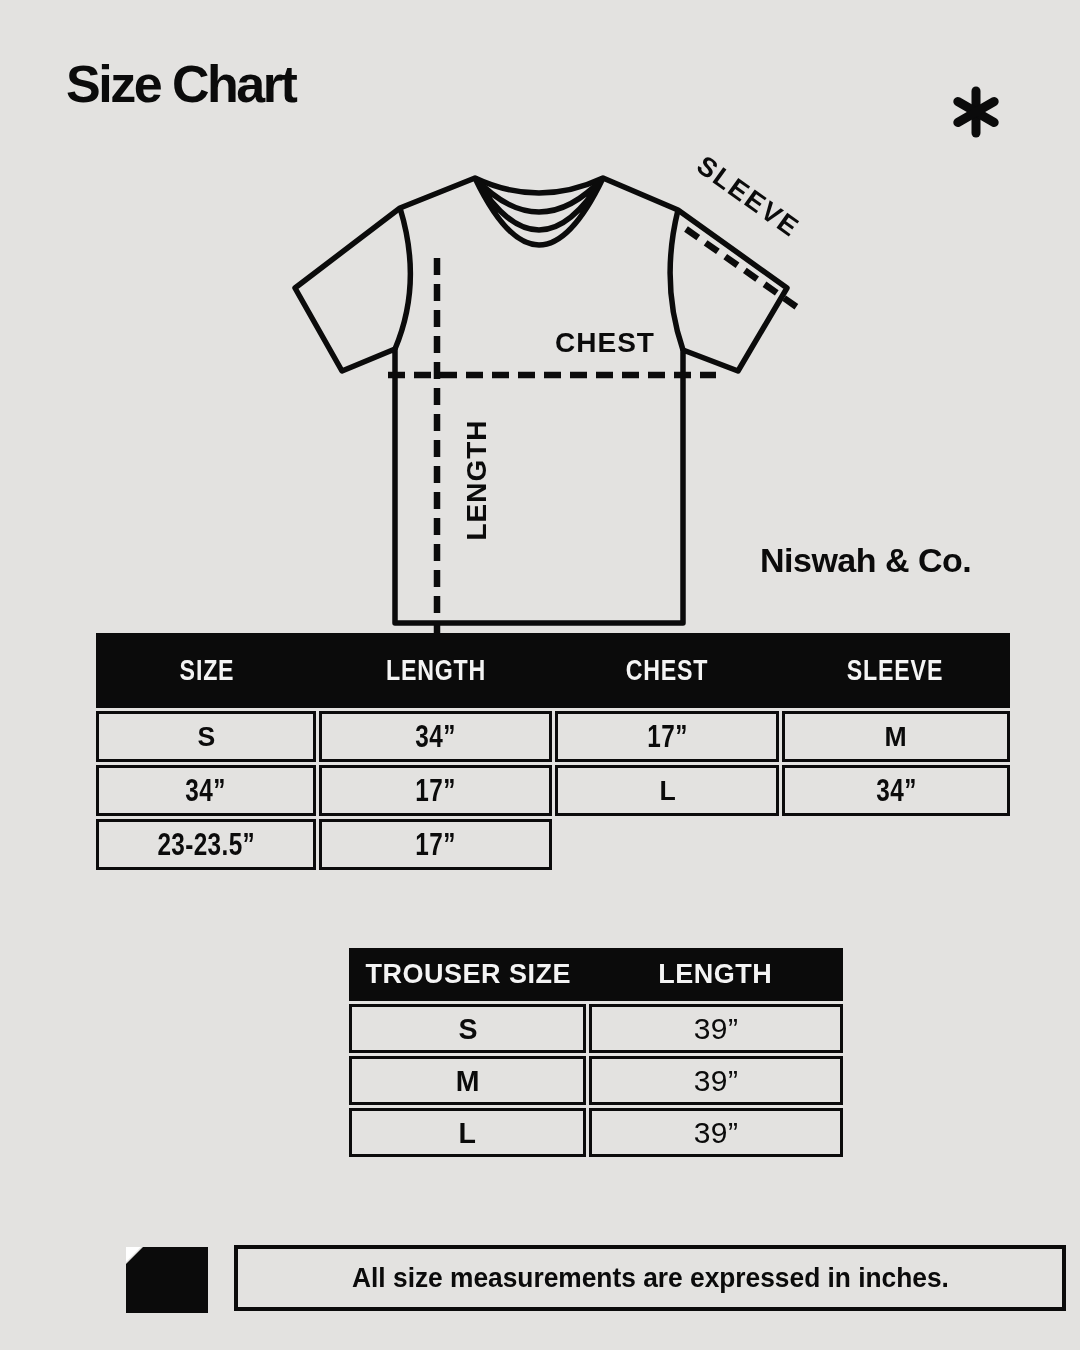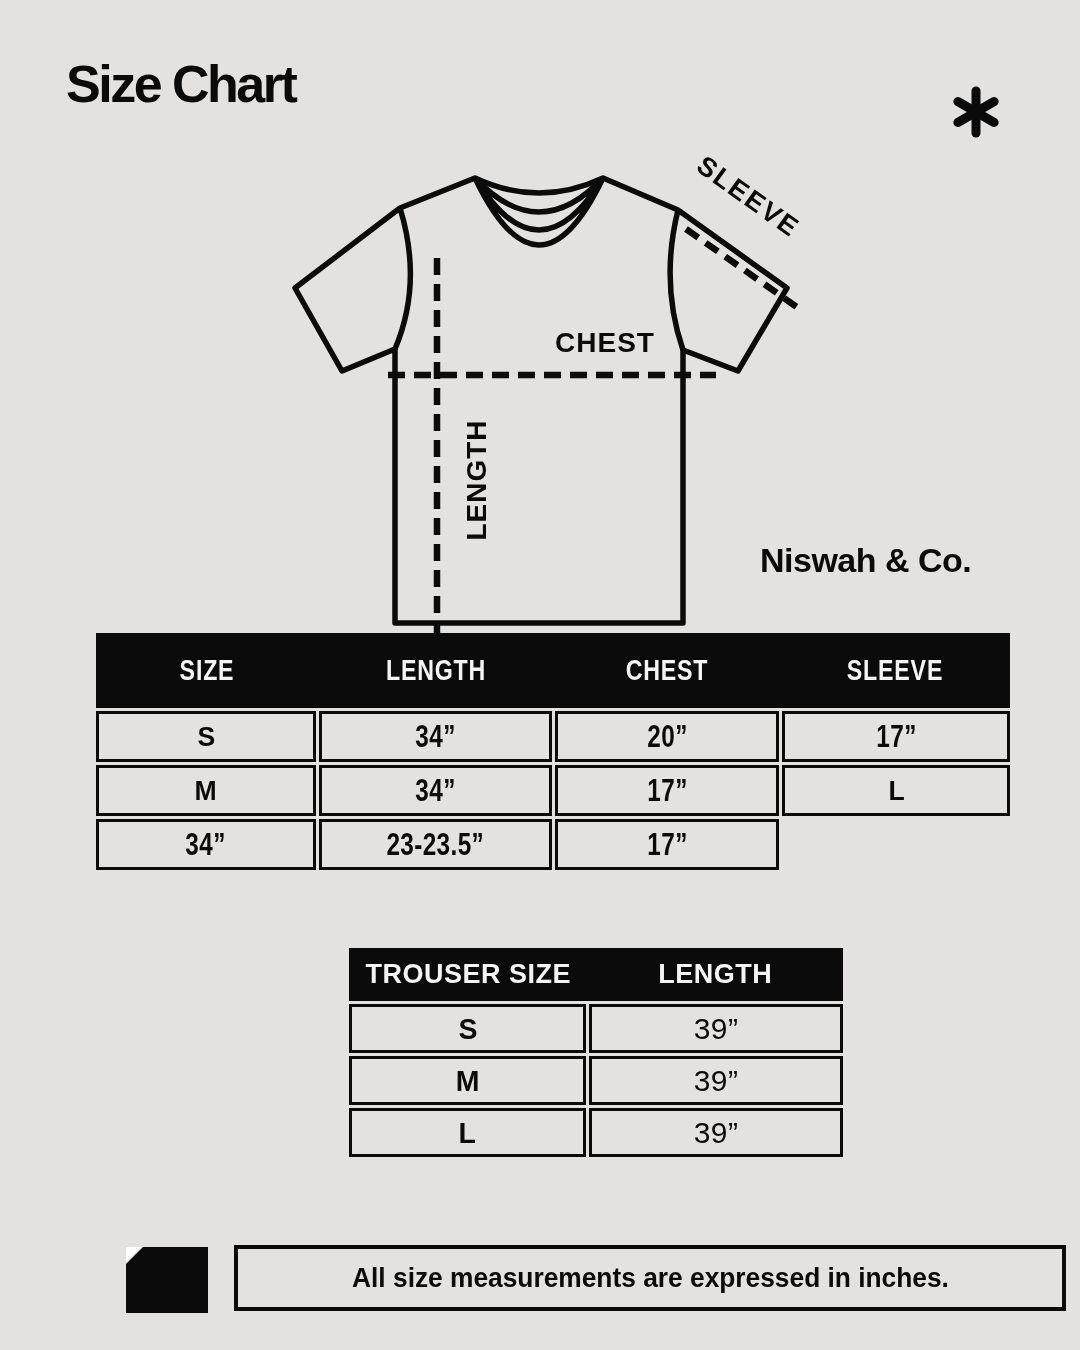--- a/index.html
+++ b/index.html
@@ -123,23 +123,20 @@
     <span>SLEEVE</span>
   </div>
   <div class="tbody">
     <div class="cell">
         <span class="sz">S</span>
       </div>
     <div class="cell">
         <span class="val">34”</span>
       </div>
     <div class="cell">
-        <span class="val">20”</span>
-      </div>
-    <div class="cell">
         <span class="val">17”</span>
       </div>
     <div class="cell">
         <span class="sz">M</span>
       </div>
     <div class="cell">
         <span class="val">34”</span>
       </div>
     <div class="cell">
         <span class="val">17”</span>

